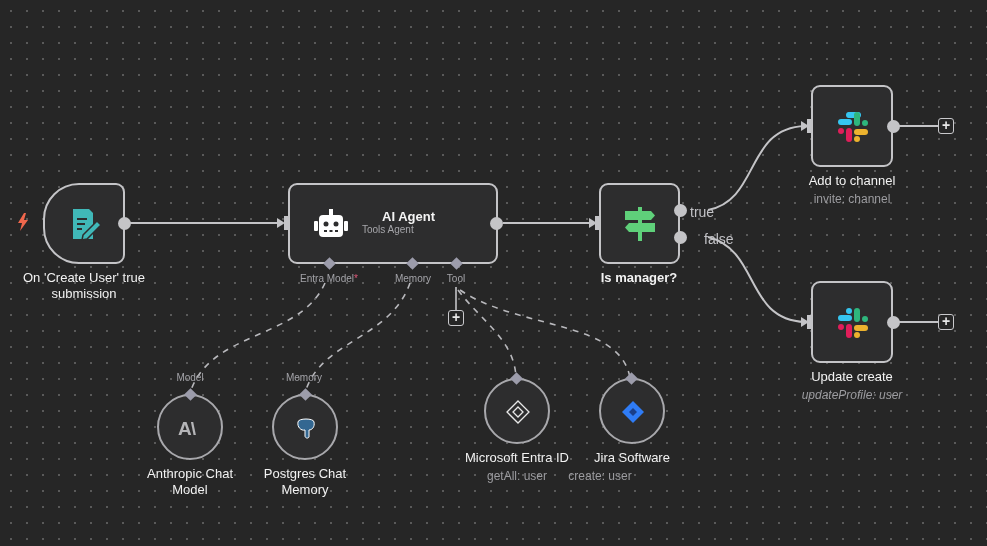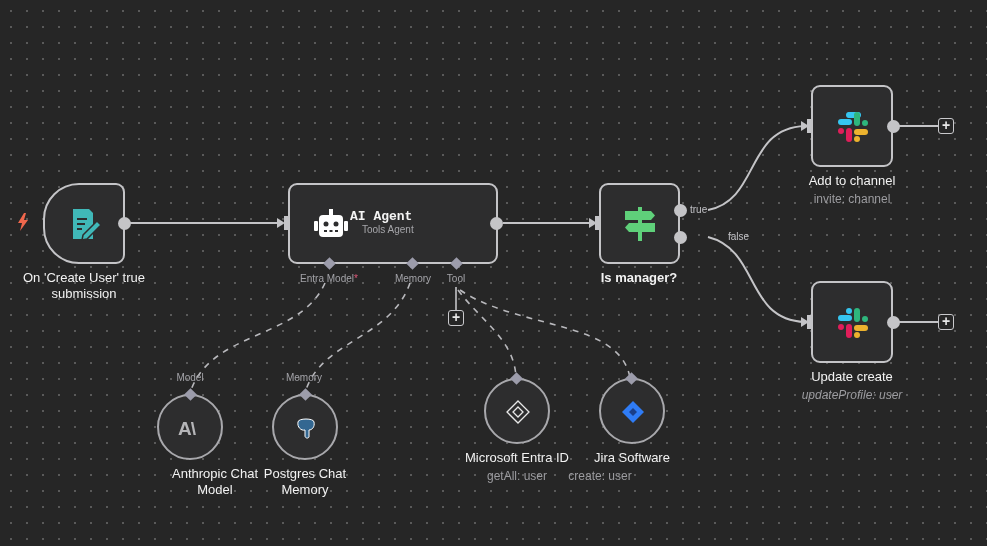--- a/index.html
+++ b/index.html
@@ -33,21 +33,21 @@
   .port-label { position:absolute; font-size:10px; color:#a3a3a8; transform:translateX(-50%); white-space:nowrap; }
   .port-label .req { color:#e0587a; }
   .out-dot { position:absolute; width:13px; height:13px; border-radius:50%; background:#c4c4c7; }
   .in-port { position:absolute; width:6px; height:14px; background:#c4c4c7; }
   .diamond { position:absolute; width:9px; height:9px; background:#9c9cab; transform:rotate(45deg); }
   .plus-btn {
     position:absolute; width:16px; height:16px; box-sizing:border-box;
     border:1.5px solid #c9c9cc; border-radius:3px; background:#262626;
     color:#e8e8e8; font-size:14px; line-height:12px; text-align:center; font-weight:bold;
   }
-  .branch-label { position:absolute; font-size:10px; color:#c2c2c6; }
+  .branch-label { position:absolute; font-size:14px; color:#c2c2c6; }
   .agent-title { position:absolute; font-size:13px; color:#f4f4f4; font-weight:bold; }
   .agent-sub { position:absolute; font-size:10px; color:#a6a6aa; }
 </style>
 </head>
 <body>
 
 <svg class="edges">
 
   <path d="M130 223 L282 223" stroke="#c4c4c7" stroke-width="2" fill="none"></path>
   <polygon points="277,218 285,223 277,228" fill="#c4c4c7"></polygon>
@@ -94,21 +94,21 @@
       <rect x="5" y="6" width="24" height="22" rx="4" fill="#fff"></rect>
       <rect x="0" y="12" width="4" height="10" rx="1" fill="#fff"></rect>
       <rect x="30" y="12" width="4" height="10" rx="1" fill="#fff"></rect>
       <circle cx="12" cy="15" r="2.5" fill="#2d2d2e"></circle>
         <circle cx="22" cy="15" r="2.5" fill="#2d2d2e"></circle>
       <rect x="10" y="21" width="3" height="2" fill="#2d2d2e"></rect>
         <rect x="15.5" y="21" width="3" height="2" fill="#2d2d2e"></rect>
         <rect x="21" y="21" width="3" height="2" fill="#2d2d2e"></rect>
     </svg>
   </span>
-  <span class="agent-title" style="left:60px;top:24px;font-family:Liberation Mono, monospace;">AI Agent</span>
+  <span class="agent-title" style="left:92px;top:24px;">AI Agent</span>
   <span class="agent-sub" style="left:72px;top:39px;">Tools Agent</span>
 </div>
 <div class="out-dot" style="left:490px;top:217px;"></div>
 <div class="diamond" style="left:325px;top:259px;"></div>
 <div class="diamond" style="left:408px;top:259px;"></div>
 <div class="diamond" style="left:452px;top:259px;"></div>
 <div class="port-label" style="left:329px;top:273px;">
   <span>Entra Model</span><span class="req">*</span>
 </div>
 <div class="port-label" style="left:413px;top:273px;">Memory</div>
@@ -121,21 +121,21 @@
     <svg width="34" height="34" viewBox="0 0 34 34">
       <rect x="15" y="0" width="4" height="34" fill="#5fd07a"></rect>
       <path d="M2 4 H28 L32 8.5 L28 13 H2 Z" fill="#5fd07a"></path>
       <path d="M32 16 H6 L2 20.5 L6 25 H32 Z" fill="#5fd07a"></path>
     </svg>
   </span>
 </div>
 <div class="out-dot" style="left:674px;top:204px;"></div>
 <div class="out-dot" style="left:674px;top:231px;"></div>
 <div class="branch-label" style="left:690px;top:204px;">true</div>
-<div class="branch-label" style="left:728px;top:231px;">false</div>
+<div class="branch-label" style="left:704px;top:231px;">false</div>
 <div class="label" style="left:639px;top:270px;font-weight:bold;">Is manager?</div>
 
 <div class="in-port" style="left:807px;top:119px;"></div>
 <div class="node" style="left:811px;top:85px;width:82px;height:82px;">
   <span style="position:absolute;left:23px;top:23px;">
     <svg width="34" height="34" viewBox="0 0 34 34">
       <rect x="13" y="2" width="6" height="14" rx="3" fill="#36c5f0" transform="rotate(90 16 9) translate(-4 -2)"></rect>
       <rect x="18" y="2" width="6" height="14" rx="3" fill="#2eb67d"></rect>
       <circle cx="29" cy="13" r="3" fill="#2eb67d"></circle>
       <rect x="2" y="9" width="14" height="6" rx="3" fill="#36c5f0"></rect>
@@ -170,21 +170,21 @@
 <div class="out-dot" style="left:887px;top:316px;"></div>
 <div class="plus-btn" style="left:938px;top:314px;">+</div>
 <div class="label" style="left:852px;top:369px;">Update create</div>
 <div class="sub" style="left:852px;top:388px;font-style:italic;">updateProfile: user</div>
 
 <div class="port-label" style="left:190px;top:372px;">Model</div>
 <div class="circle-node" style="left:157px;top:394px;width:66px;height:66px;">
   <span style="position:absolute;left:19px;top:22px;font-weight:bold;font-size:19px;color:#b5b5b8;letter-spacing:-1px;">A\</span>
 </div>
 <div class="diamond" style="left:186px;top:390px;"></div>
-<div class="label" style="left:190px;top:466px;margin-left:25px;">
+<div class="label" style="left:190px;top:466px;">
   <span>Anthropic Chat</span><br><span>Model</span>
 </div>
 
 <div class="port-label" style="left:304px;top:372px;">Memory</div>
 <div class="circle-node" style="left:272px;top:394px;width:66px;height:66px;">
   <span style="position:absolute;left:20px;top:20px;">
     <svg width="24" height="24" viewBox="0 0 24 24">
       <path d="M4 6 C4 2, 20 2, 20 6 C21 11, 18 14, 15 14 L15 21 C14 23, 11 22, 11 20 L11 14 C7 15, 3 11, 4 6 Z" fill="#336791" stroke="#ffffff" stroke-width="1"></path>
     </svg>
   </span>

